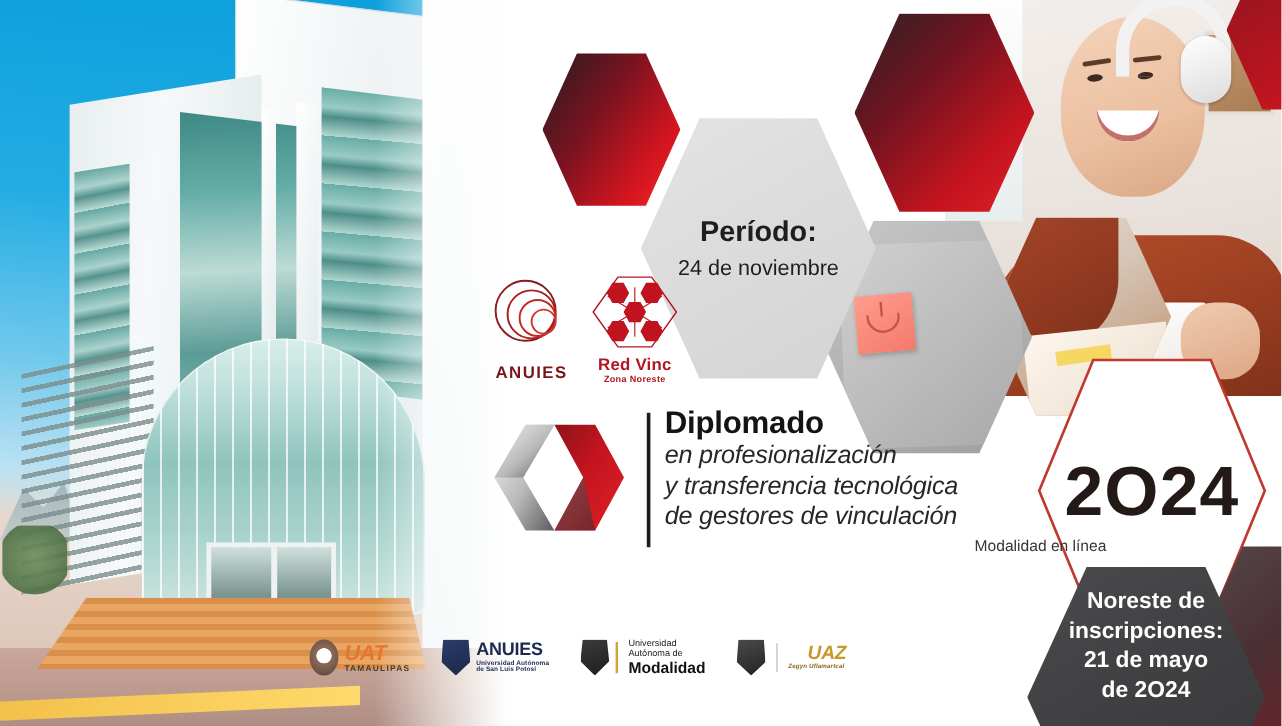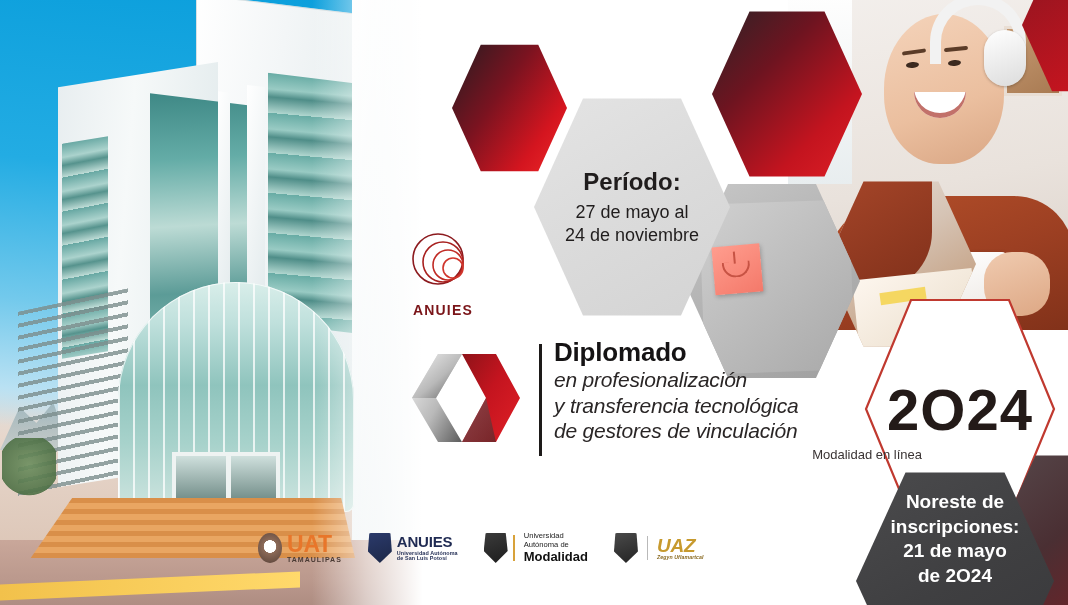--- a/index.html
+++ b/index.html
@@ -370,28 +370,28 @@
   }
   .crest-ujed:after{
     content:"";position:absolute;inset:4px;
     background:repeating-linear-gradient(90deg,#ffffff 0 2px,transparent 2px 5px),
                repeating-linear-gradient(0deg,#ffffff 0 2px,transparent 2px 6px);
     opacity:.85;
   }
   .logo-txt{ line-height:1.02; }
   .lg-big{ font-size:15px; font-weight:700; letter-spacing:-.2px; }
   .lg-sm{ font-size:5.4px; font-weight:700; letter-spacing:.1px; display:block; }
-  .uat-big{ color:#e8762a; font-size:23px; font-weight:700; }
+  .uat-big{ color:#e8762a; font-size:18px; font-style:italic; font-weight:700; }
   .uat-sm{ color:#4a3a33; font-size:7px; font-weight:700; letter-spacing:1px; }
   .uaslp-big{ color:#1f2a52; }
   .uaslp-sm{ color:#1f2a52; }
   .coah-line1{ font-size:7.6px; font-weight:400; color:#222; display:block; line-height:1.18; }
   .coah-big{ font-size:13px; font-weight:700; color:#111; display:block; line-height:1.05; }
   .coah-bar{ width:2px; height:26px; background:#d8a23a; margin-right:4px; }
-  .uaz-big{ color:#c79a2e; font-size:19px; font-weight:700; font-style:italic; }
+  .uaz-big{ color:#c79a2e; font-size:16px; font-weight:700; font-style:italic;margin-left:16px; }
   .uaz-sm{ color:#8a6a21; font-size:5.2px; font-style:italic; }
   .ujed-big{ color:#d61f2b; font-size:16px; }
   .ujed-sm{ color:#d61f2b; }
   .sep-bar{ width:1px; height:24px; background:#b9b9b9; margin:0 4px; }
 </style>
 </head>
 <body>
 
 <div id="banner">
 
@@ -450,21 +450,20 @@
       <div class="sticky">
         <div class="sticky-nose"></div>
         <div class="sticky-smile"></div>
       </div>
     </div>
   </div>
 
   <div class="hex hex-period">
     <div class="period-txt">
       <div class="period-label">Período:</div>
-      <div class="period-line">27 de mayo al</div>
       <div class="period-line">24 de noviembre</div>
     </div>
   </div>
 
   <div class="hex2024-wrap">
     <svg class="hex2024-svg" viewBox="0 0 196 226">
       <polygon points="49,4 147,4 192,113 147,222 49,222 4,113" fill="#ffffff" stroke="#c0392f" stroke-width="2.2"></polygon>
     </svg>
     <div class="hex2024-txt">2O24</div>
   </div>
@@ -484,20 +483,39 @@
     <div class="anuies">
       <div class="anuies-mark">
         <svg viewBox="0 0 70 54" width="70" height="54">
           <circle cx="30" cy="27" r="25" fill="none" stroke="#8c1a1e" stroke-width="1.6"></circle>
           <circle cx="35" cy="30" r="20" fill="none" stroke="#a8201f" stroke-width="1.6"></circle>
           <circle cx="40" cy="33" r="15" fill="none" stroke="#c02a24" stroke-width="1.6"></circle>
           <circle cx="45" cy="36" r="10" fill="none" stroke="#d0352c" stroke-width="1.6"></circle>
         </svg>
       </div>
       <div class="anuies-label">ANUIES</div>
+    </div>
+    <div class="redvinc">
+      <div>
+        <svg viewBox="0 0 76 64" width="76" height="60">
+          <polygon points="23,1 53,1 75,32 53,63 23,63 1,32" fill="none" stroke="#b01722" stroke-width="1.3"></polygon>
+          <line x1="38" y1="10" x2="38" y2="54" stroke="#b01722" stroke-width="1"></line>
+          <line x1="14" y1="18" x2="62" y2="46" stroke="#b01722" stroke-width="1"></line>
+          <line x1="14" y1="46" x2="62" y2="18" stroke="#b01722" stroke-width="1"></line>
+          <g fill="#c0131f">
+            <polygon points="18,6 28,6 33,15 28,24 18,24 13,15"></polygon>
+            <polygon points="48,6 58,6 63,15 58,24 48,24 43,15"></polygon>
+            <polygon points="18,40 28,40 33,49 28,58 18,58 13,49"></polygon>
+            <polygon points="48,40 58,40 63,49 58,58 48,58 43,49"></polygon>
+            <polygon points="33,23 43,23 48,32 43,41 33,41 28,32"></polygon>
+          </g>
+        </svg>
+      </div>
+      <div class="rv-label">Red Vinc</div>
+      <div class="rv-sub">Zona Noreste</div>
     </div>
   </div>
 
   <div class="title-block">
     <div class="mark">
       <svg viewBox="0 0 116 116" width="116" height="116">
         <defs>
           <linearGradient id="gGray" x1="0" y1="0" x2="1" y2="1">
             <stop offset="0%" stop-color="#f2f2f2"></stop>
               <stop offset="55%" stop-color="#b9b9b9"></stop>

